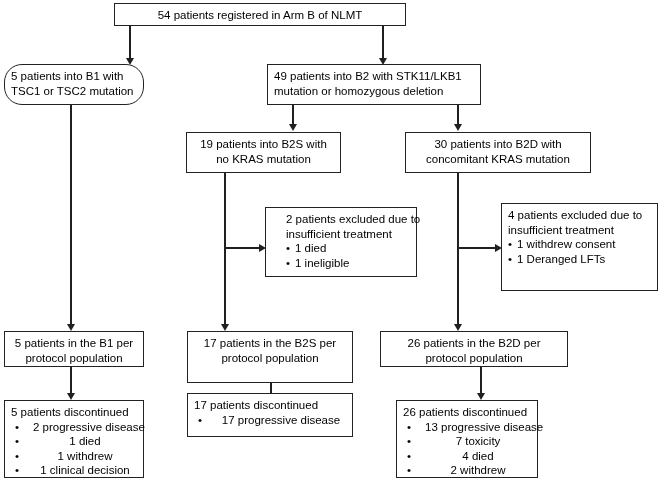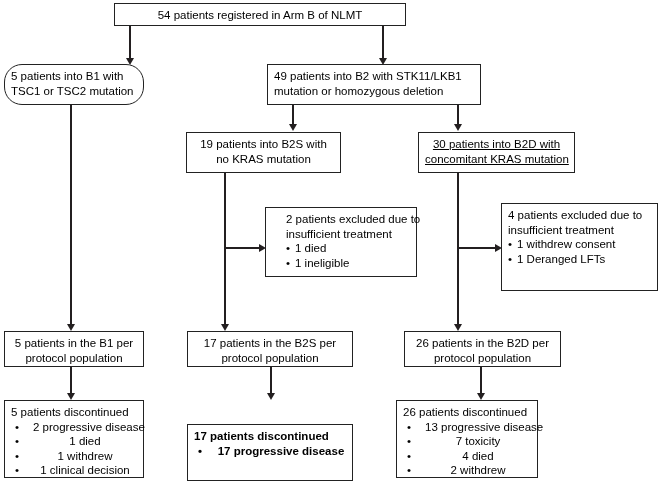--- a/index.html
+++ b/index.html
@@ -144,21 +144,21 @@
   <div class="node left" style="left:267px; top:64px; width:214px; height:41px;">
     <span class="line">49 patients into B2 with STK11/LKB1</span>
     <span class="line">mutation or homozygous deletion</span>
   </div>
 
   <div class="node center" style="left:186px; top:132px; width:155px; height:41px;">
     <span class="line">19 patients into B2S with</span>
     <span class="line">no KRAS mutation</span>
   </div>
 
-  <div class="node center" style="left:418px; top:132px; width:157px; height:41px;text-decoration:underline;">
+  <div class="node center" style="left:405px; top:132px; width:186px; height:41px;">
     <span class="line">30 patients into B2D with</span>
     <span class="line">concomitant KRAS mutation</span>
   </div>
 
   <div class="node left" style="left:265px; top:207px; width:152px; height:70px;padding-left:20px;">
     <span class="line">2 patients excluded due to</span>
     <span class="line">insufficient treatment</span>
     <ul class="bullets">
       <li>1 died</li>
       <li>1 ineligible</li>
@@ -172,41 +172,41 @@
       <li>1 withdrew consent</li>
       <li>1 Deranged LFTs</li>
     </ul>
   </div>
 
   <div class="node center" style="left:4px; top:331px; width:140px; height:36px;">
     <span class="line">5 patients in the B1 per</span>
     <span class="line">protocol population</span>
   </div>
 
-  <div class="node center" style="left:187px; top:331px; width:166px; height:36px;">
+  <div class="node center" style="left:187px; top:331px; width:166px; height:52px;">
     <span class="line">17 patients in the B2S per</span>
     <span class="line">protocol population</span>
   </div>
 
-  <div class="node center" style="left:404px; top:331px; width:157px; height:36px;">
+  <div class="node center" style="left:380px; top:331px; width:188px; height:36px;">
     <span class="line">26 patients in the B2D per</span>
     <span class="line">protocol population</span>
   </div>
 
   <div class="node left" style="left:4px; top:400px; width:140px; height:78px;">
     <span class="hdr">5 patients discontinued</span>
     <ul class="bullets wide">
       <li>2 progressive disease</li>
       <li>1 died</li>
       <li>1 withdrew</li>
       <li>1 clinical decision</li>
     </ul>
   </div>
 
-  <div class="node left" style="left:187px; top:424px; width:166px; height:57px;font-weight:bold;">
+  <div class="node left" style="left:187px; top:393px; width:166px; height:44px;">
     <span class="hdr">17 patients discontinued</span>
     <ul class="bullets wide">
       <li>17 progressive disease</li>
     </ul>
   </div>
 
   <div class="node left" style="left:396px; top:400px; width:142px; height:78px;">
     <span class="hdr">26 patients discontinued</span>
     <ul class="bullets wide">
       <li>13 progressive disease</li>

